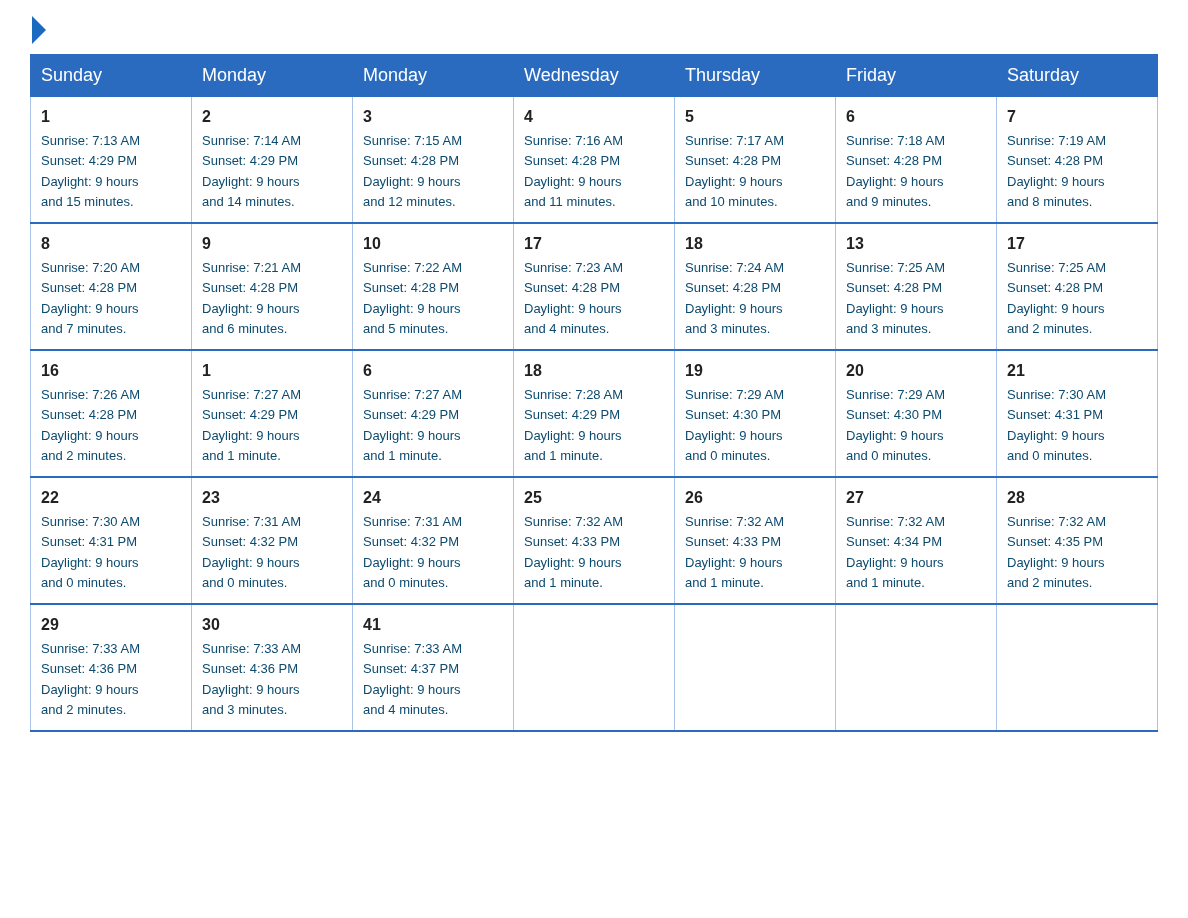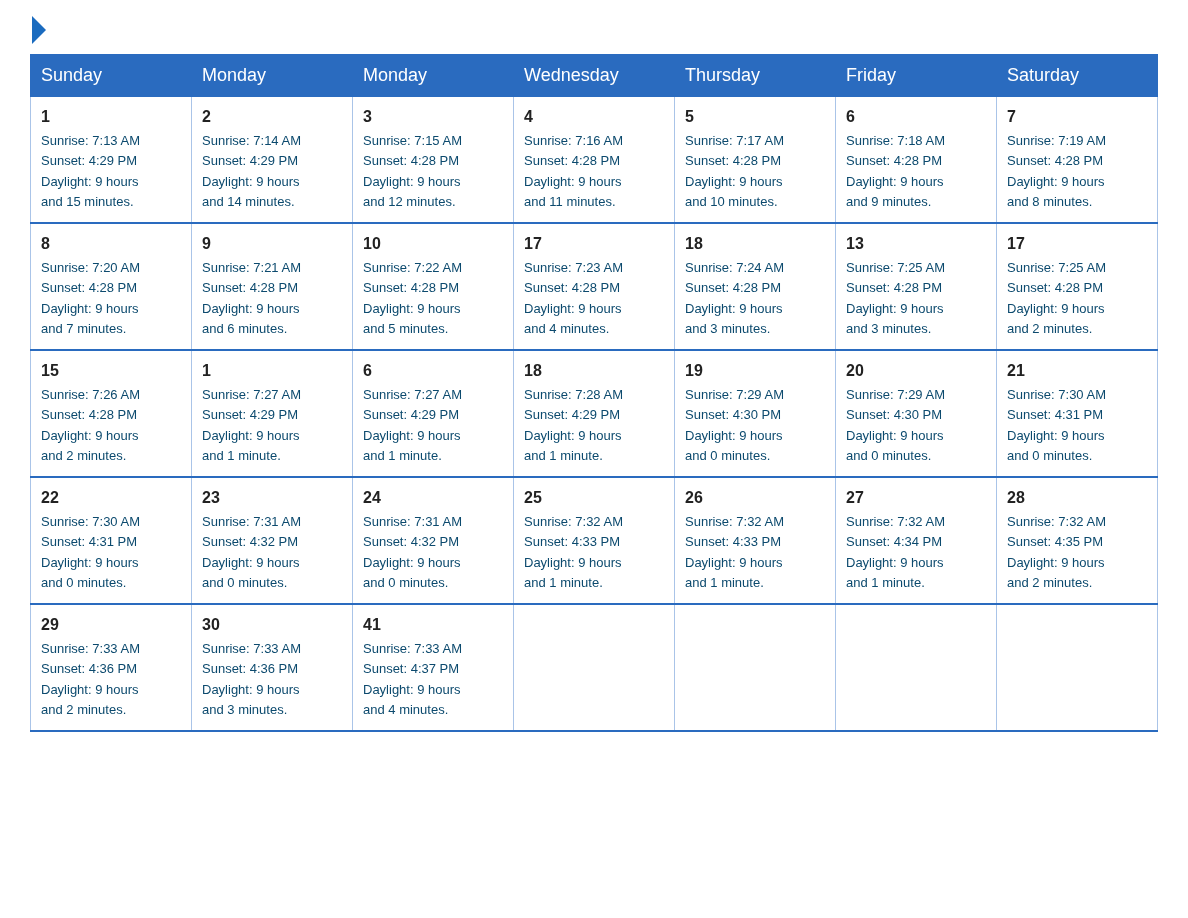--- a/index.html
+++ b/index.html
@@ -194,21 +194,21 @@
         <span class="day-num">13</span>
         <span class="day-info">Sunrise: 7:25 AM<br>Sunset: 4:28 PM<br>Daylight: 9 hours<br>and 3 minutes.</span>
       </td>
         <td>
         <span class="day-num">17</span>
         <span class="day-info">Sunrise: 7:25 AM<br>Sunset: 4:28 PM<br>Daylight: 9 hours<br>and 2 minutes.</span>
       </td>
       </tr>
       <tr>
         <td>
-        <span class="day-num">15</span>
+        <span class="day-num">16</span>
         <span class="day-info">Sunrise: 7:26 AM<br>Sunset: 4:28 PM<br>Daylight: 9 hours<br>and 2 minutes.</span>
       </td>
         <td>
         <span class="day-num">1</span>
         <span class="day-info">Sunrise: 7:27 AM<br>Sunset: 4:29 PM<br>Daylight: 9 hours<br>and 1 minute.</span>
       </td>
         <td>
         <span class="day-num">6</span>
         <span class="day-info">Sunrise: 7:27 AM<br>Sunset: 4:29 PM<br>Daylight: 9 hours<br>and 1 minute.</span>
       </td>

